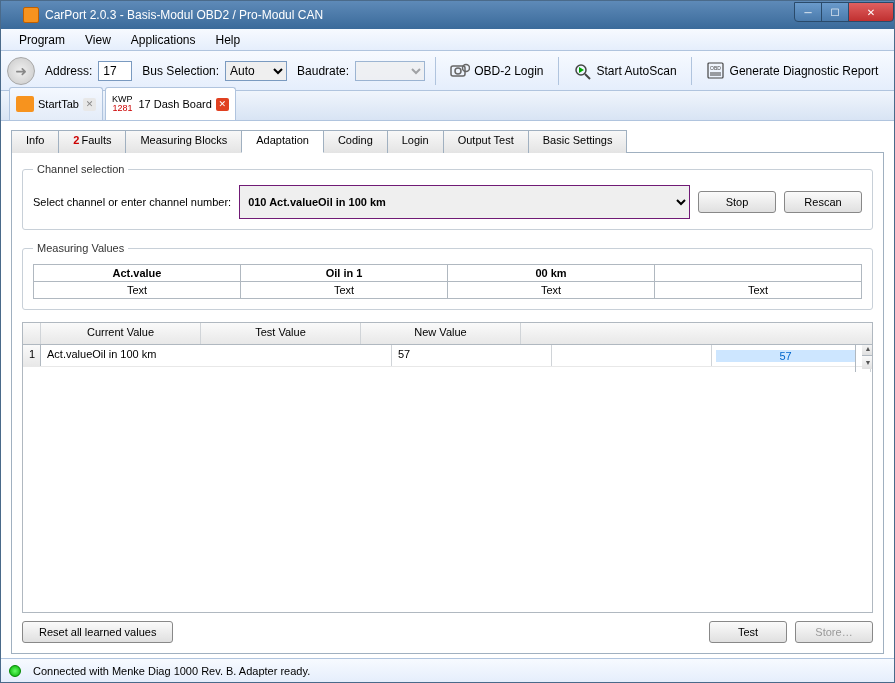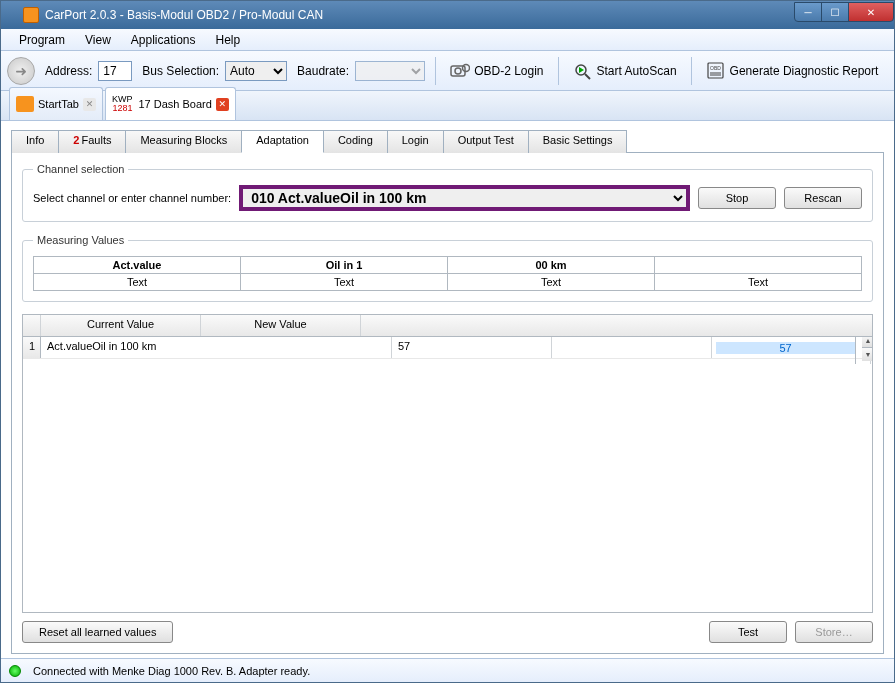--- a/index.html
+++ b/index.html
@@ -42,21 +42,21 @@
 .subtab { border: 1px solid #a0b0c0; border-bottom: none; background: linear-gradient(#f8f8f8, #e4e4e4); padding: 3px 14px; margin-right: -1px; cursor: default; position: relative; top: 1px; }
 .subtab.active { background: #fff; border-bottom: 1px solid #fff; z-index: 2; }
 .subtab .red { color: #c00; font-weight: bold; margin-right: 2px; }
 
 .panel { flex: 1; border: 1px solid #a0b0c0; border-top: none; padding: 10px; display: flex; flex-direction: column; font-size: 11px; }
 
 fieldset { border: 1px solid #c8d0d8; border-radius: 3px; padding: 10px; margin-bottom: 12px; }
 legend { font-size: 11px; padding: 0 4px; color: #333; }
 
 .chrow { display: flex; align-items: center; gap: 8px; }
-.chrow select { flex: 1; height: 26px; border: 4px solid #701a75; font-size: 14px; font-weight: bold; padding-left: 4px; }
+.chrow select { flex: 1; height: 34px; border: 1px solid #701a75; font-size: 11px; font-weight: bold; padding-left: 4px; }
 .btn { height: 22px; border: 1px solid #888; background: linear-gradient(#fafafa, #e0e0e0); font-size: 11px; padding: 0 16px; border-radius: 3px; cursor: default; min-width: 78px; }
 .btn:disabled { color: #999; }
 
 .mv-table { width: 100%; border: 1px solid #b0b8c0; border-collapse: collapse; }
 .mv-table td { border: 1px solid #b0b8c0; text-align: center; padding: 2px 0; width: 25%; }
 .mv-table .hdr { font-weight: bold; }
 
 .grid-wrap { flex: 1; border: 1px solid #b0b8c0; display: flex; flex-direction: column; }
 .grid-head { display: flex; background: linear-gradient(#fafafa, #e8e8e8); border-bottom: 1px solid #b0b8c0; height: 22px; font-size: 11px; }
 .grid-head div, .grid-row div { border-right: 1px solid #d0d4d8; padding: 3px 6px; }
@@ -197,20 +197,21 @@
             <td>Text</td>
           </tr>
         </tbody>
           </table>
       </fieldset>
 
       <div class="grid-wrap">
         <div class="grid-head">
           <div class="gh-num"></div>
           <div class="gh-cv">Current Value</div>
+          <div class="gh-tv">Test Value</div>
           <div class="gh-nv">New Value</div>
         </div>
         <div class="grid-body">
           <div class="grid-row">
             <div class="gh-num">1</div>
             <div class="gh-desc" style="text-align:left">Act.valueOil in 100 km</div>
             <div class="gh-cv" style="text-align:left">57</div>
             <div class="gh-tv" style="text-align:left"></div>
             <div class="gh-nv">
               <span class="nv-val">57</span>

